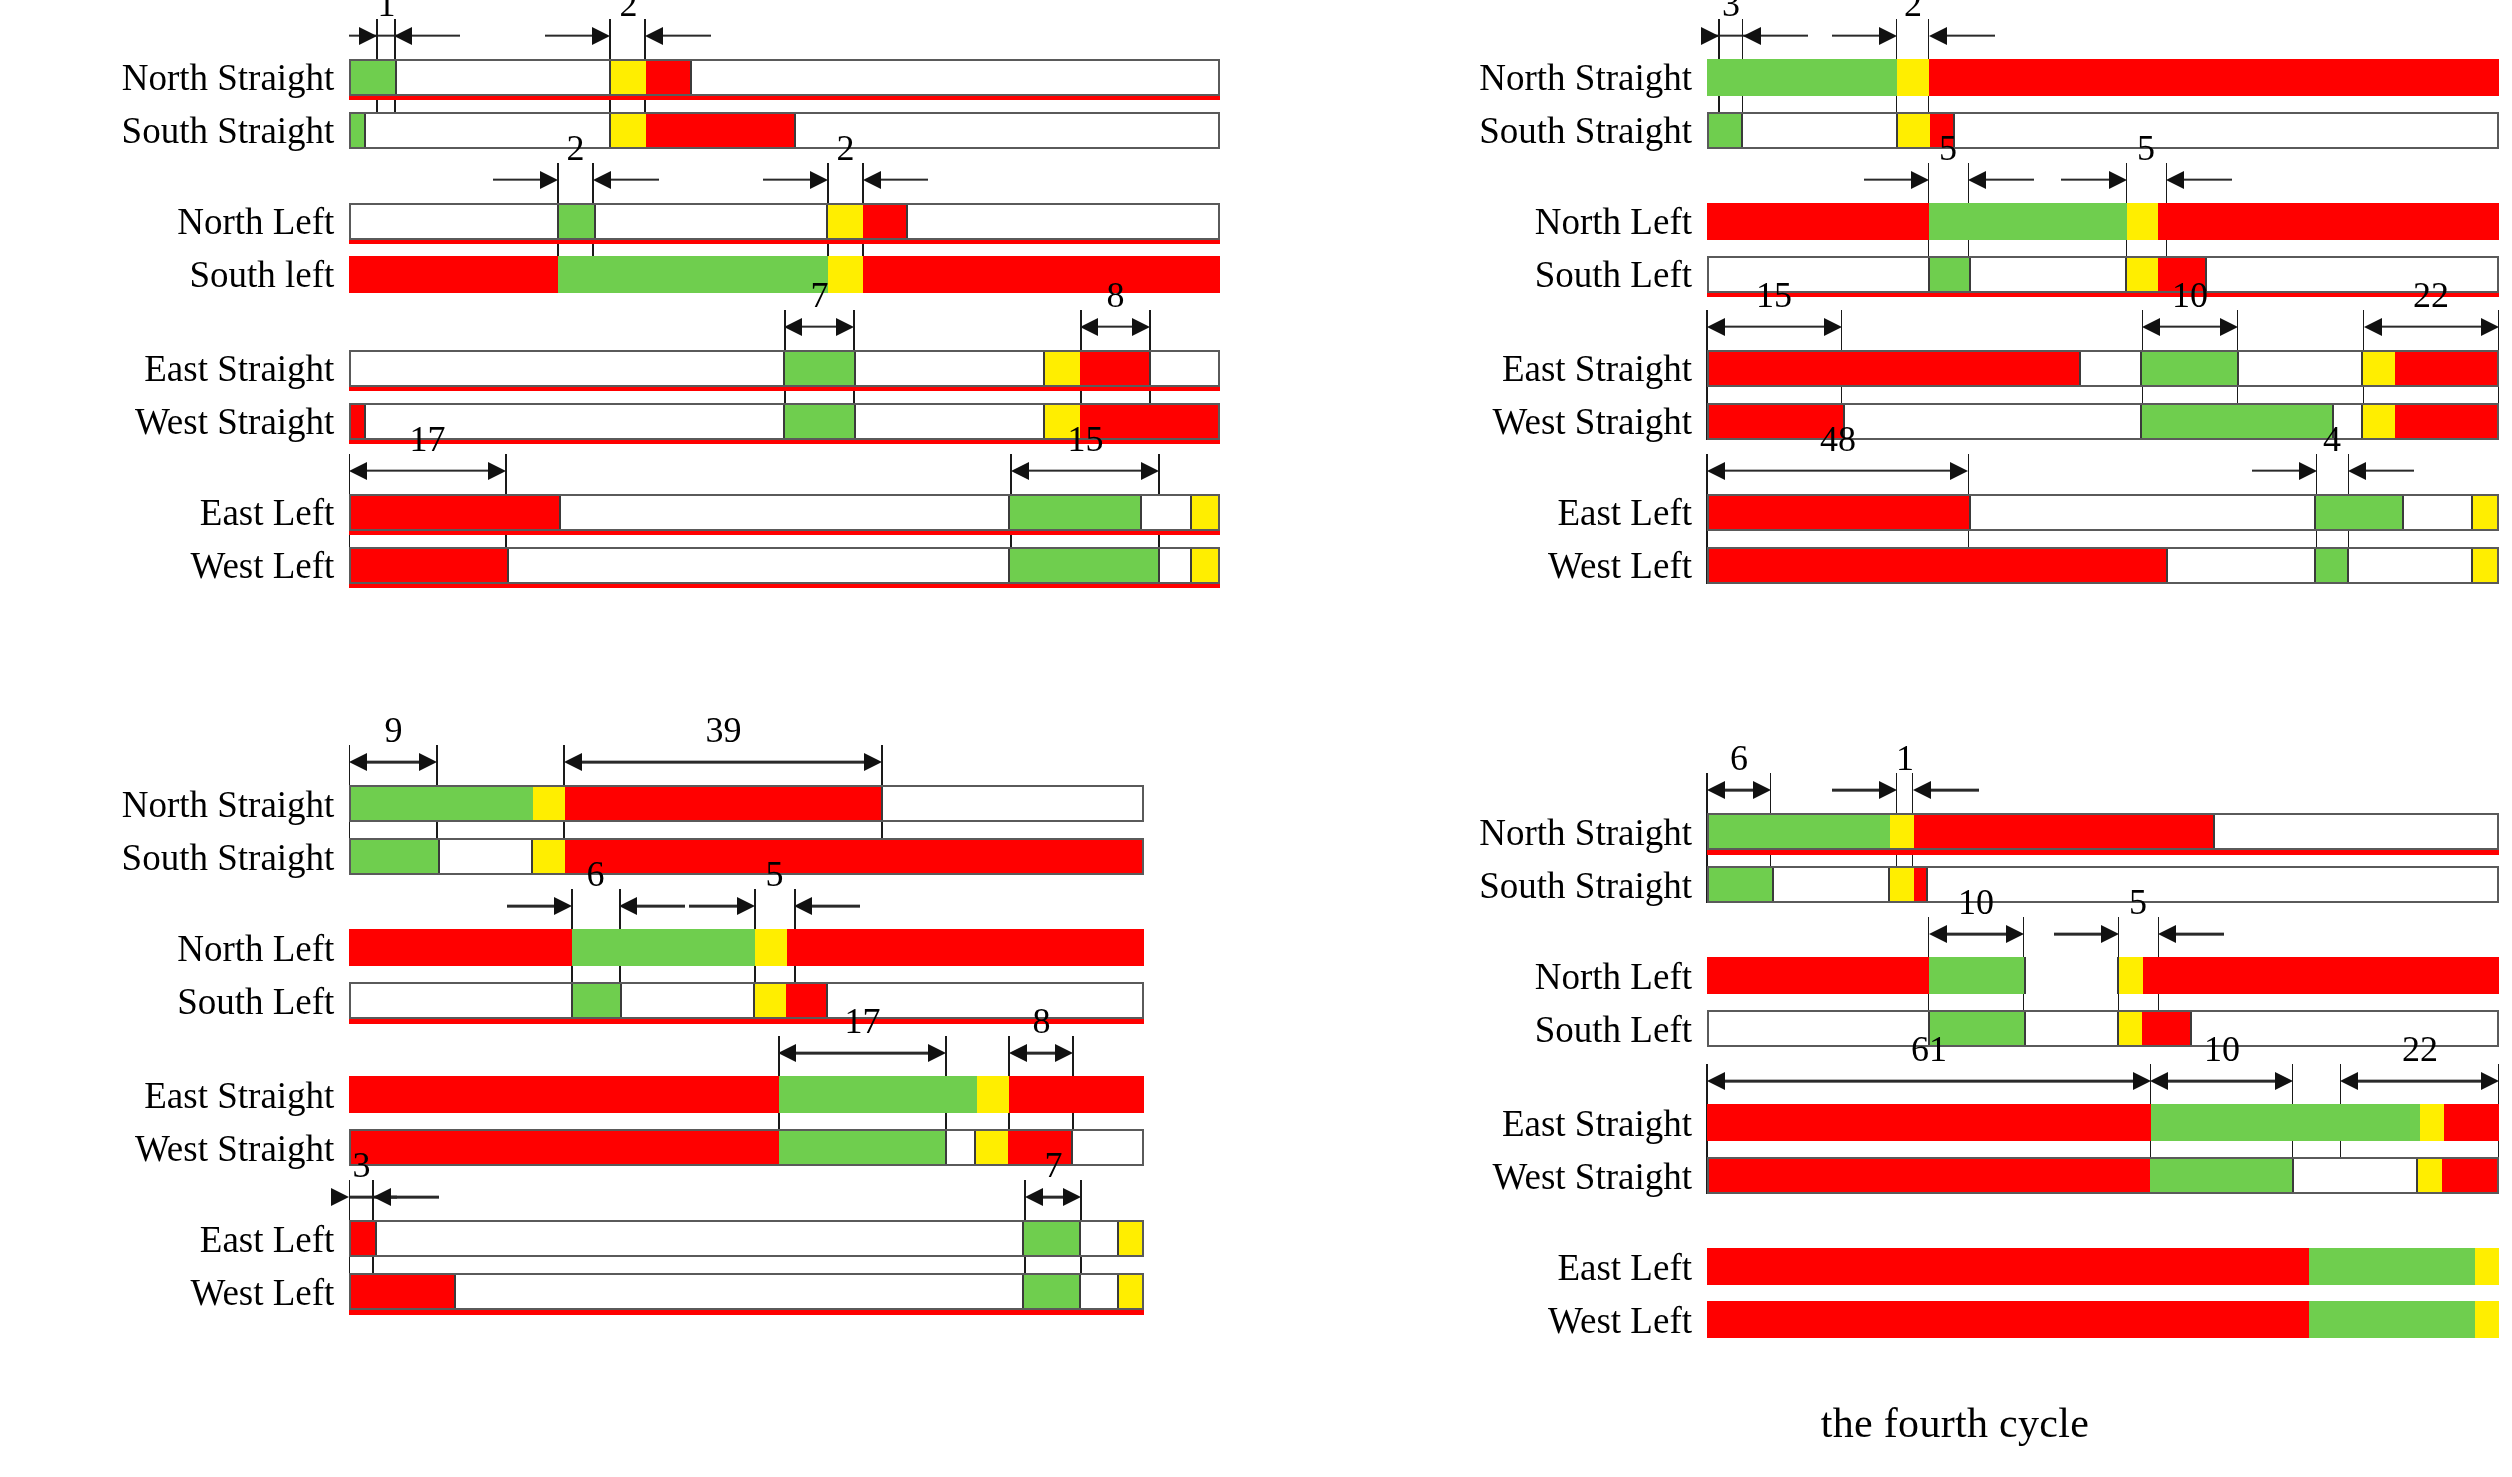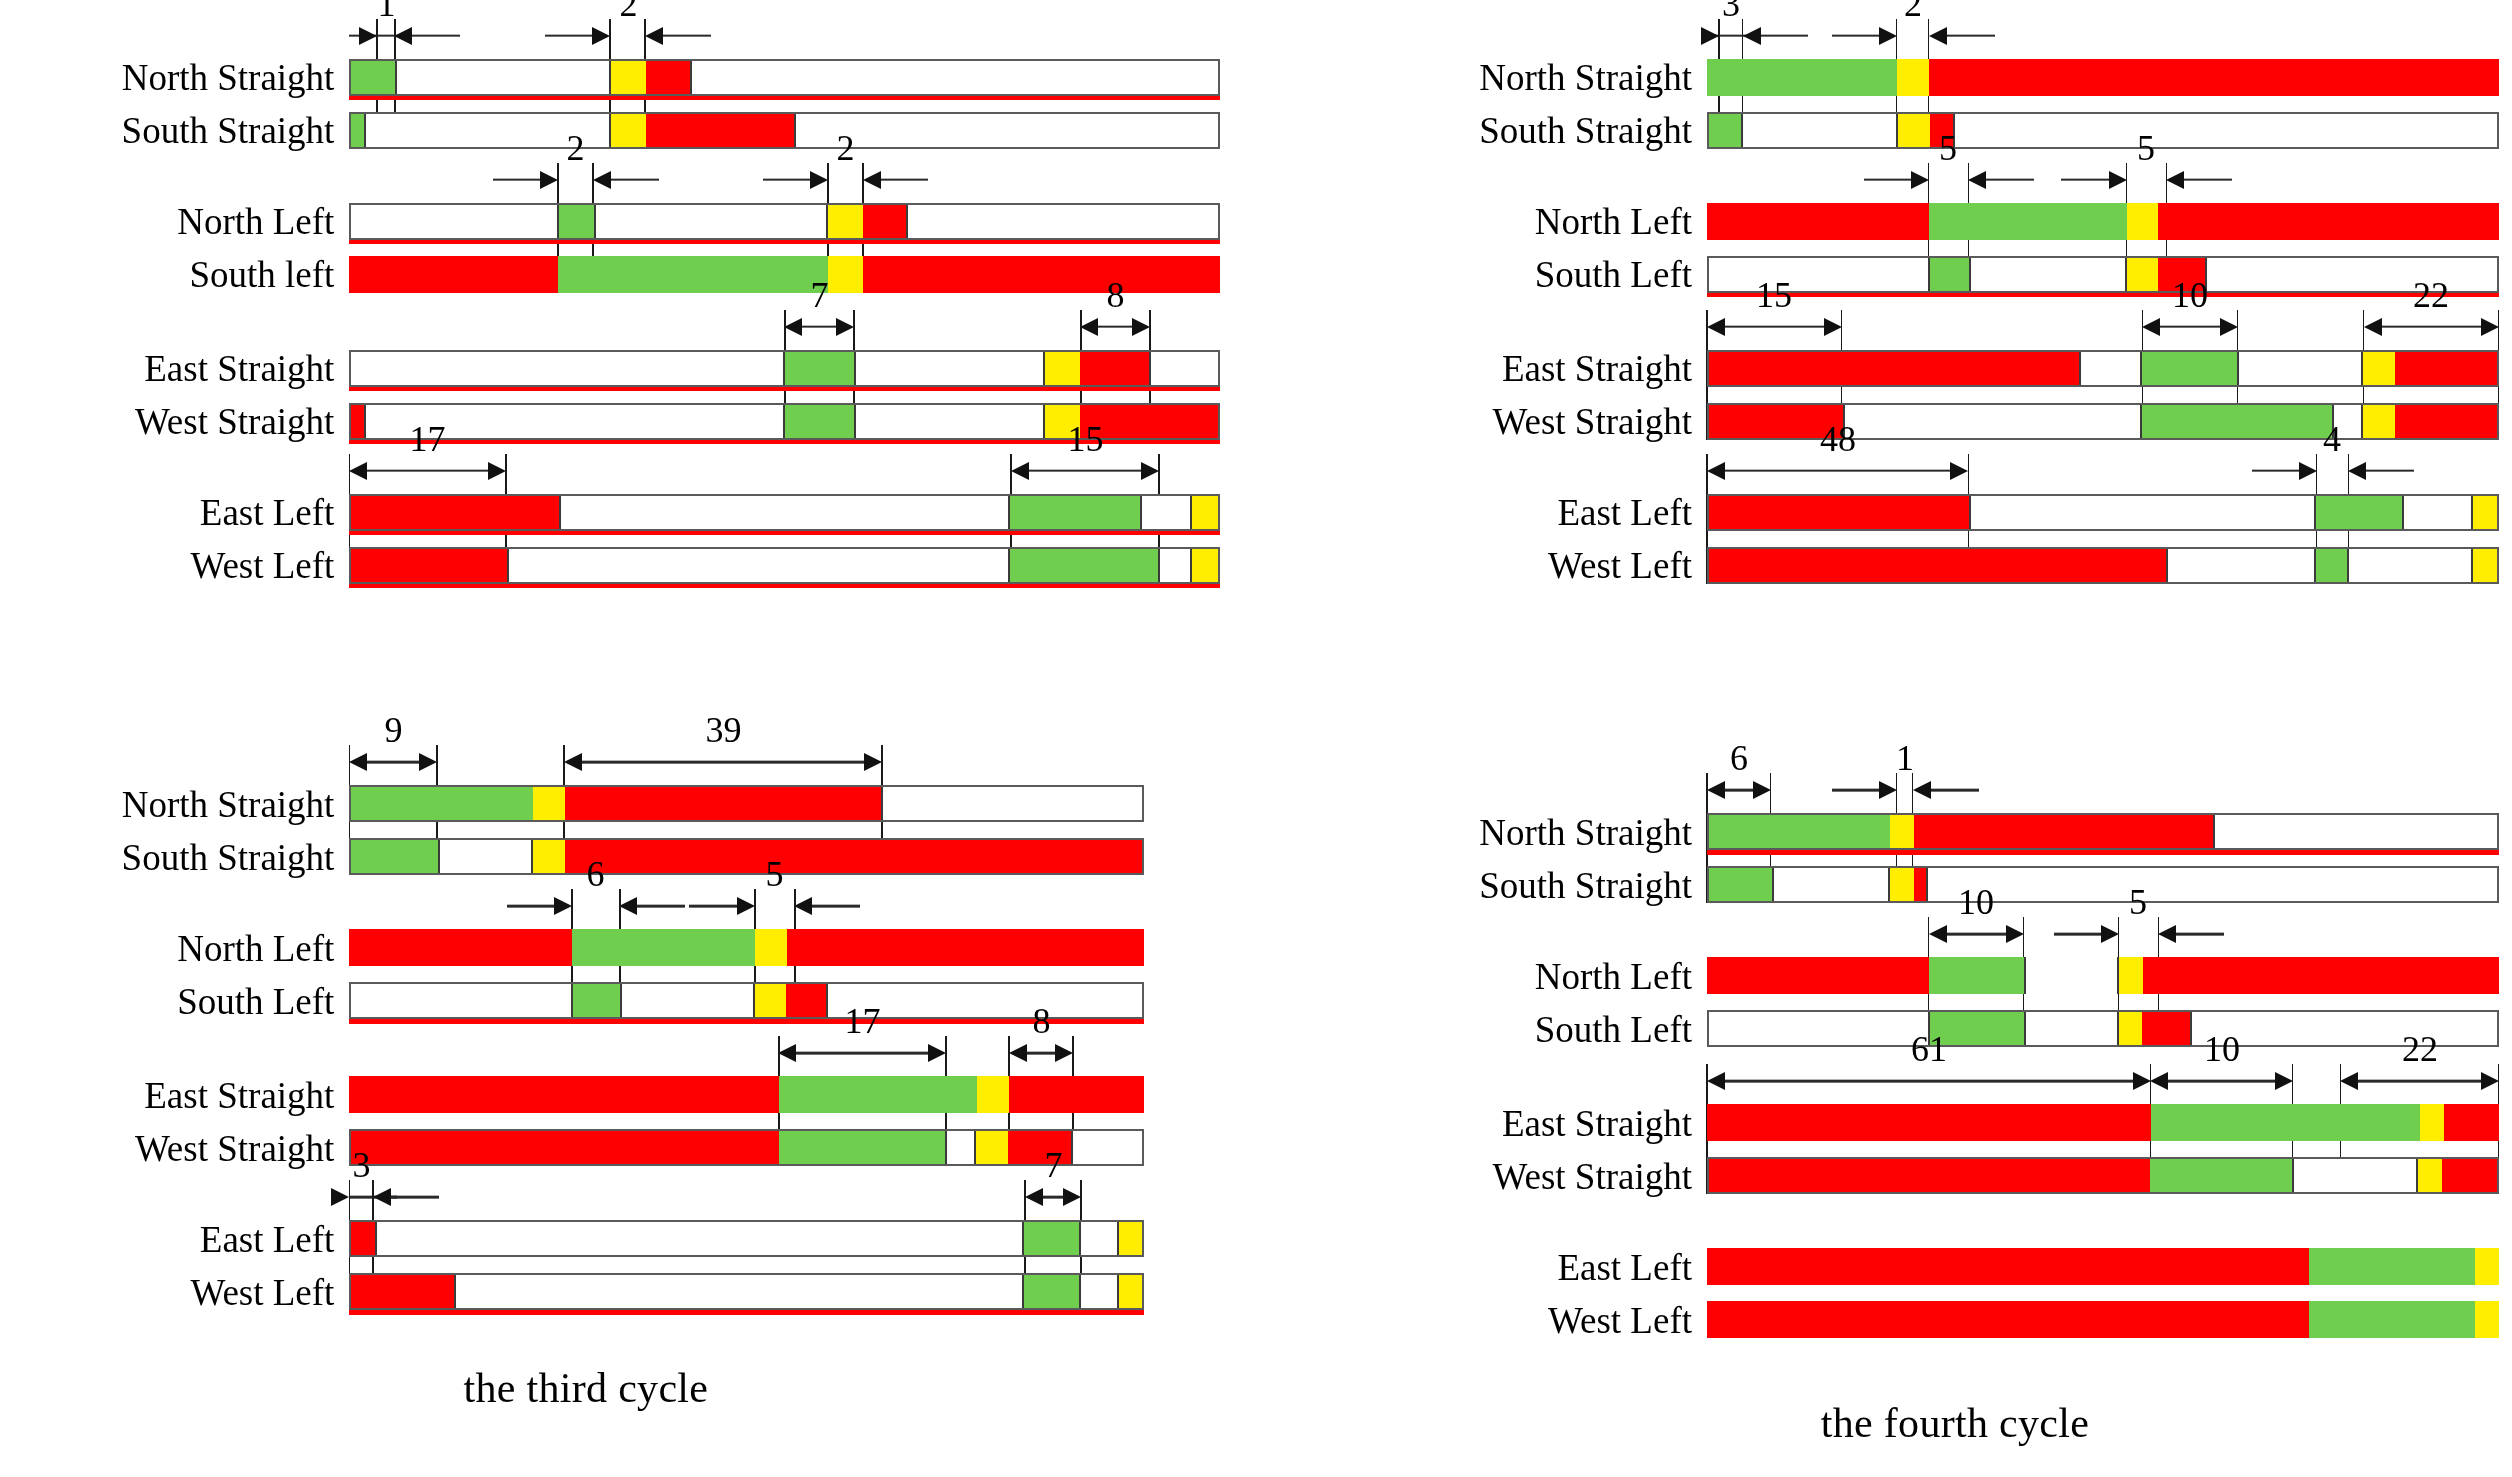--- a/index.html
+++ b/index.html
@@ -624,21 +624,20 @@
           <div class="track">
             <div class="seg red" style="left: 0%; width: 13%;"></div>
             <div class="seg white" style="left: 13%; width: 72%;"></div>
             <div class="seg green" style="left: 85%; width: 7%;"></div>
             <div class="seg white" style="left: 92%; width: 5%;"></div>
             <div class="seg yellow" style="left: 97%; width: 3%;"></div>
           </div>
           <div class="underline-red" style="width: 100%;"></div>
         </div>
       </div>
-      <div class="cycle-caption" style="top: 617px;">the third cycle</div>
     </div>
     <div class="cycle" style="left: 1412px; top: 775px; width: 1086px; height: 706px;">
       <div class="group" style="top: 38px; left: 295px; width: 792px; height: 97px;">
         <div class="dim" style="left: 0px; top: -23px; width: 792px;">
           <div class="dimline" style="left: 13.7px; width: 36px;"></div>
           <div class="arrow left" style="left: 0px;"></div>
           <div class="arrow right" style="left: 46px;"></div>
           <div class="dimlabel" style="left: 32px;">6</div>
         </div>
         <div class="extline" style="left: -0.7px; top: -40px; height: 130px;"></div>

